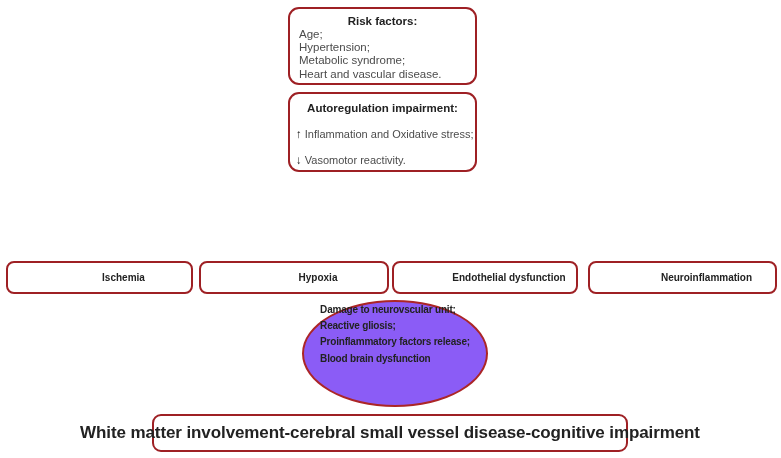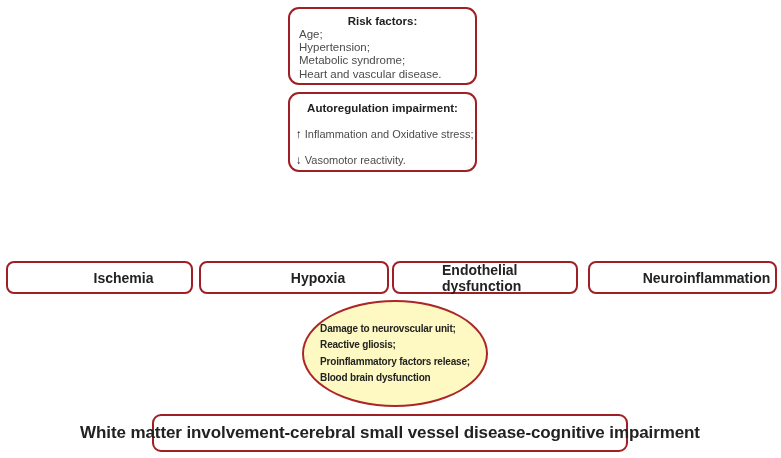--- a/index.html
+++ b/index.html
@@ -32,22 +32,22 @@
   #box-ischemia   { left: 6px;   width: 187px; }
   #box-hypoxia    { left: 199px; width: 190px; }
   #box-endo       { left: 392px; width: 186px; }
   #box-neuro      { left: 588px; width: 189px; }
 
   
   #ellipse-damage {
     position: absolute; box-sizing: border-box;
     left: 302px; top: 300px; width: 186px; height: 107px;
     border: 2px solid #ac2627; border-radius: 50%;
-    background: #fef9c3;
-    display: flex; align-items: center; justify-content: center;
+    background: #8b5cf6;
+    display: flex; justify-content: center;
   }
   .ellipse-lines { width: max-content; text-align: left;
                    font-weight: bold; font-size: 10px; line-height: 16.2px;
                    color: #222222; letter-spacing: -0.2px; }
 
   
   #box-outcome    { left: 152px; top: 414px; width: 476px; height: 38px; border-radius: 9px;
                     display: flex; align-items: center; justify-content: center; }
 
   .box-title {
@@ -60,21 +60,21 @@
   #box-auto .box-title { margin-top: 8px; }
   .arrow-line { font-size: 11px; line-height: 14px; color: #4c4c4c;
                 padding-left: 6px; white-space: nowrap; }
   .arrow-line.first { margin-top: 13px; }
   .arrow-line.second { margin-top: 12px; }
   .arrow-glyph { color: #111111; font-weight: bold; margin-right: 3px; font-size: 11.5px; }
 
   .center-bold { text-align: center; font-weight: bold; font-size: 11.5px;
                  line-height: 14.5px; color: #222222; }
 
-  .mech-label { font-weight: bold; font-size: 14px; color: #222222; padding-left: 48px; }
+  .mech-label { font-weight: bold; font-size: 10px; color: #222222; padding-left: 48px; }
 
   .outcome-label { font-weight: bold; font-size: 17px; color: #222222;
                    letter-spacing: -0.1px; white-space: nowrap; }
 </style>
 </head>
 <body>
 
 <div class="canvas">
 
   <div class="rbox" id="box-risk">

